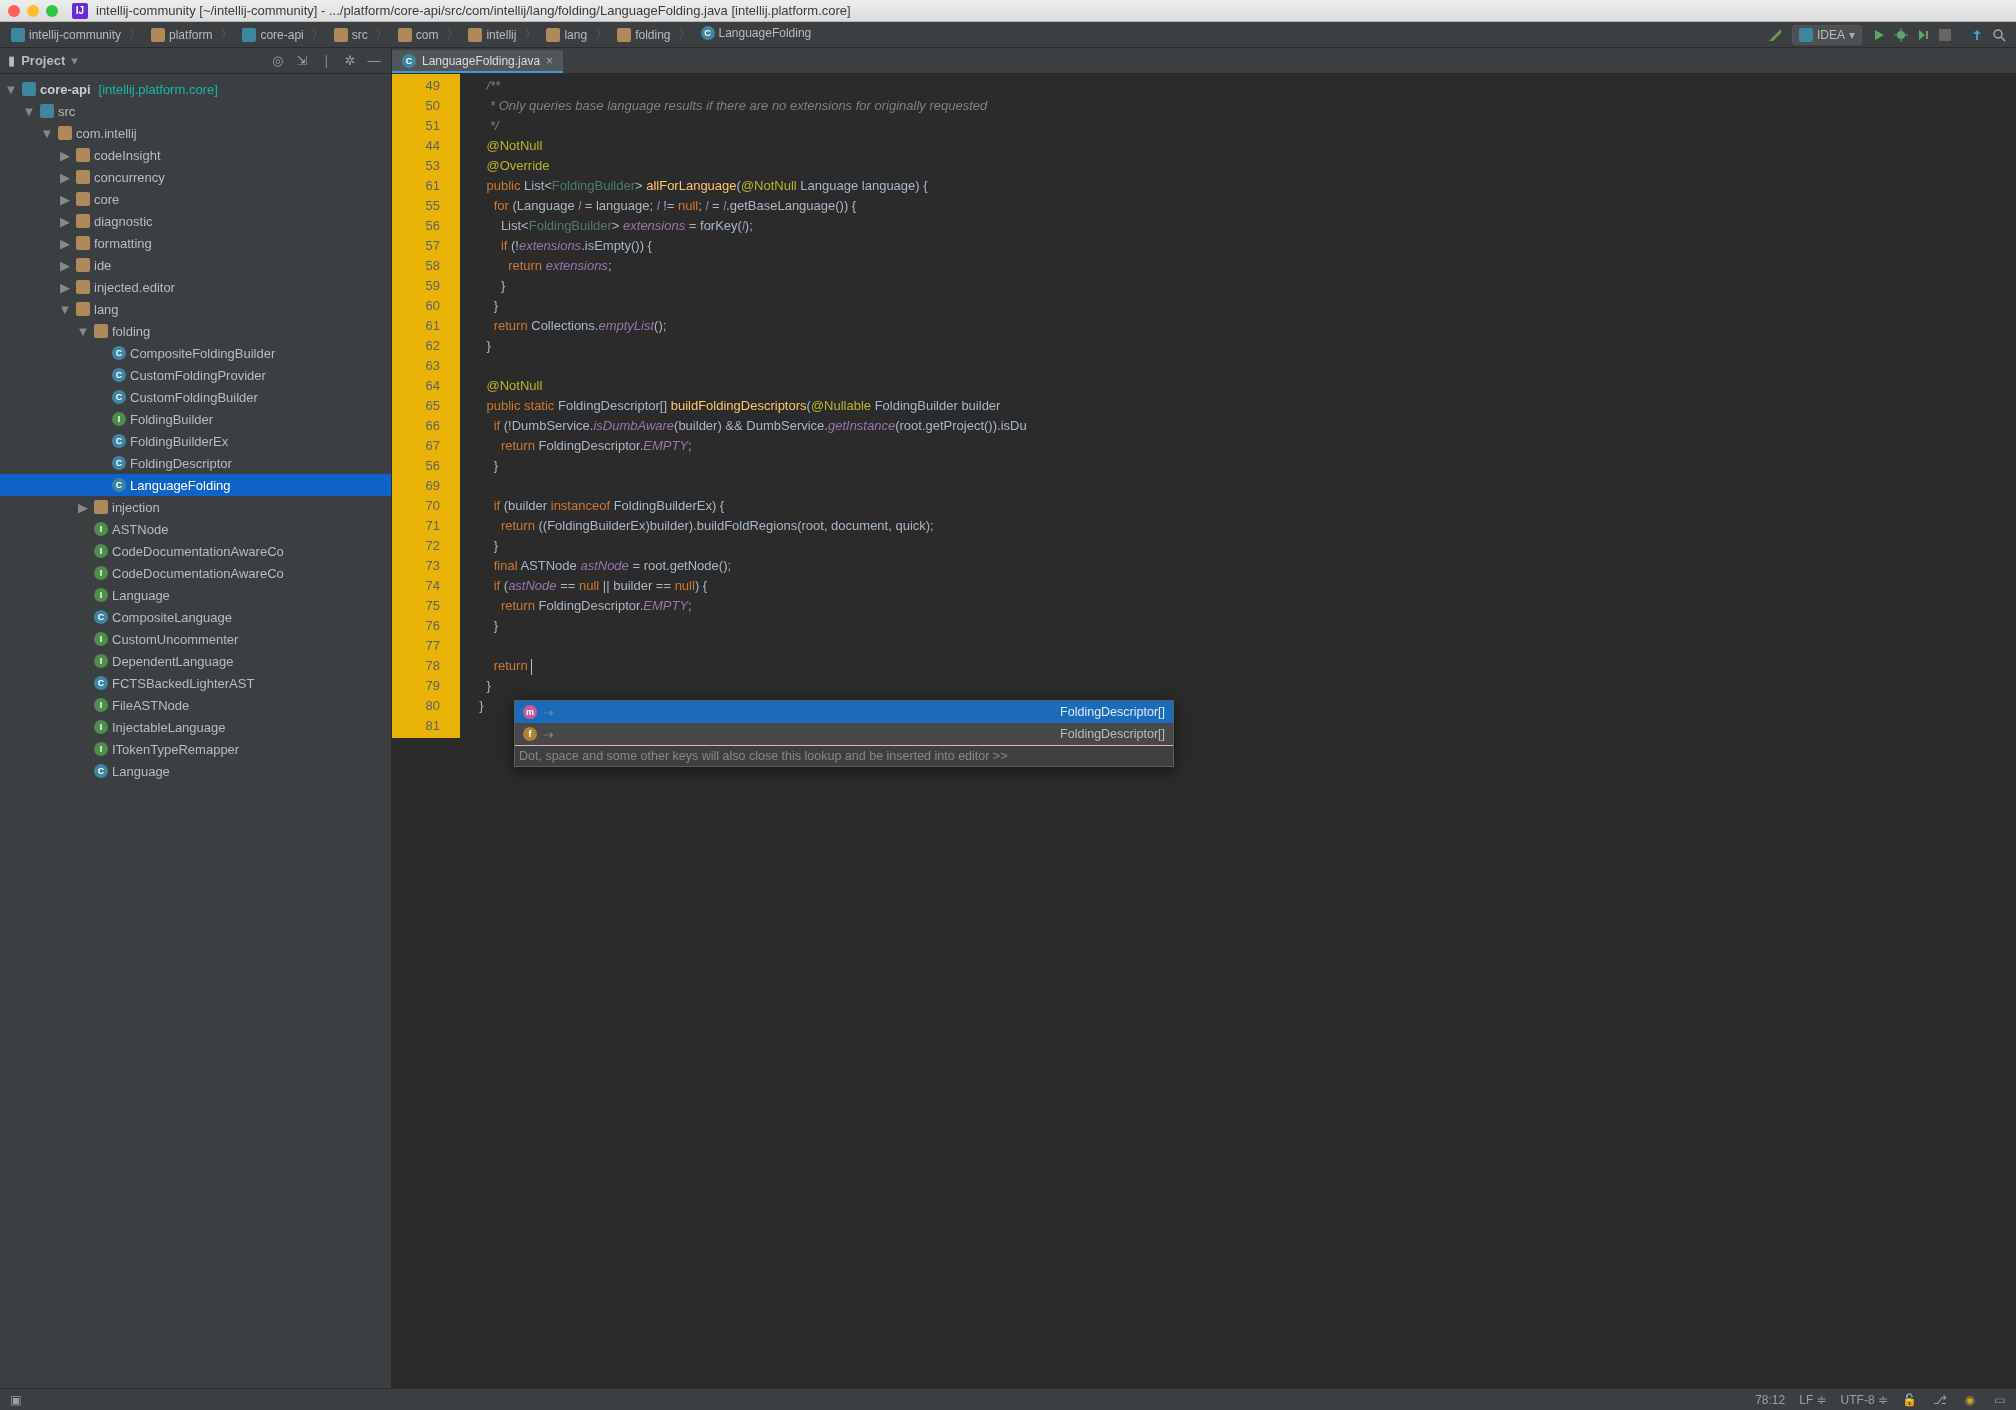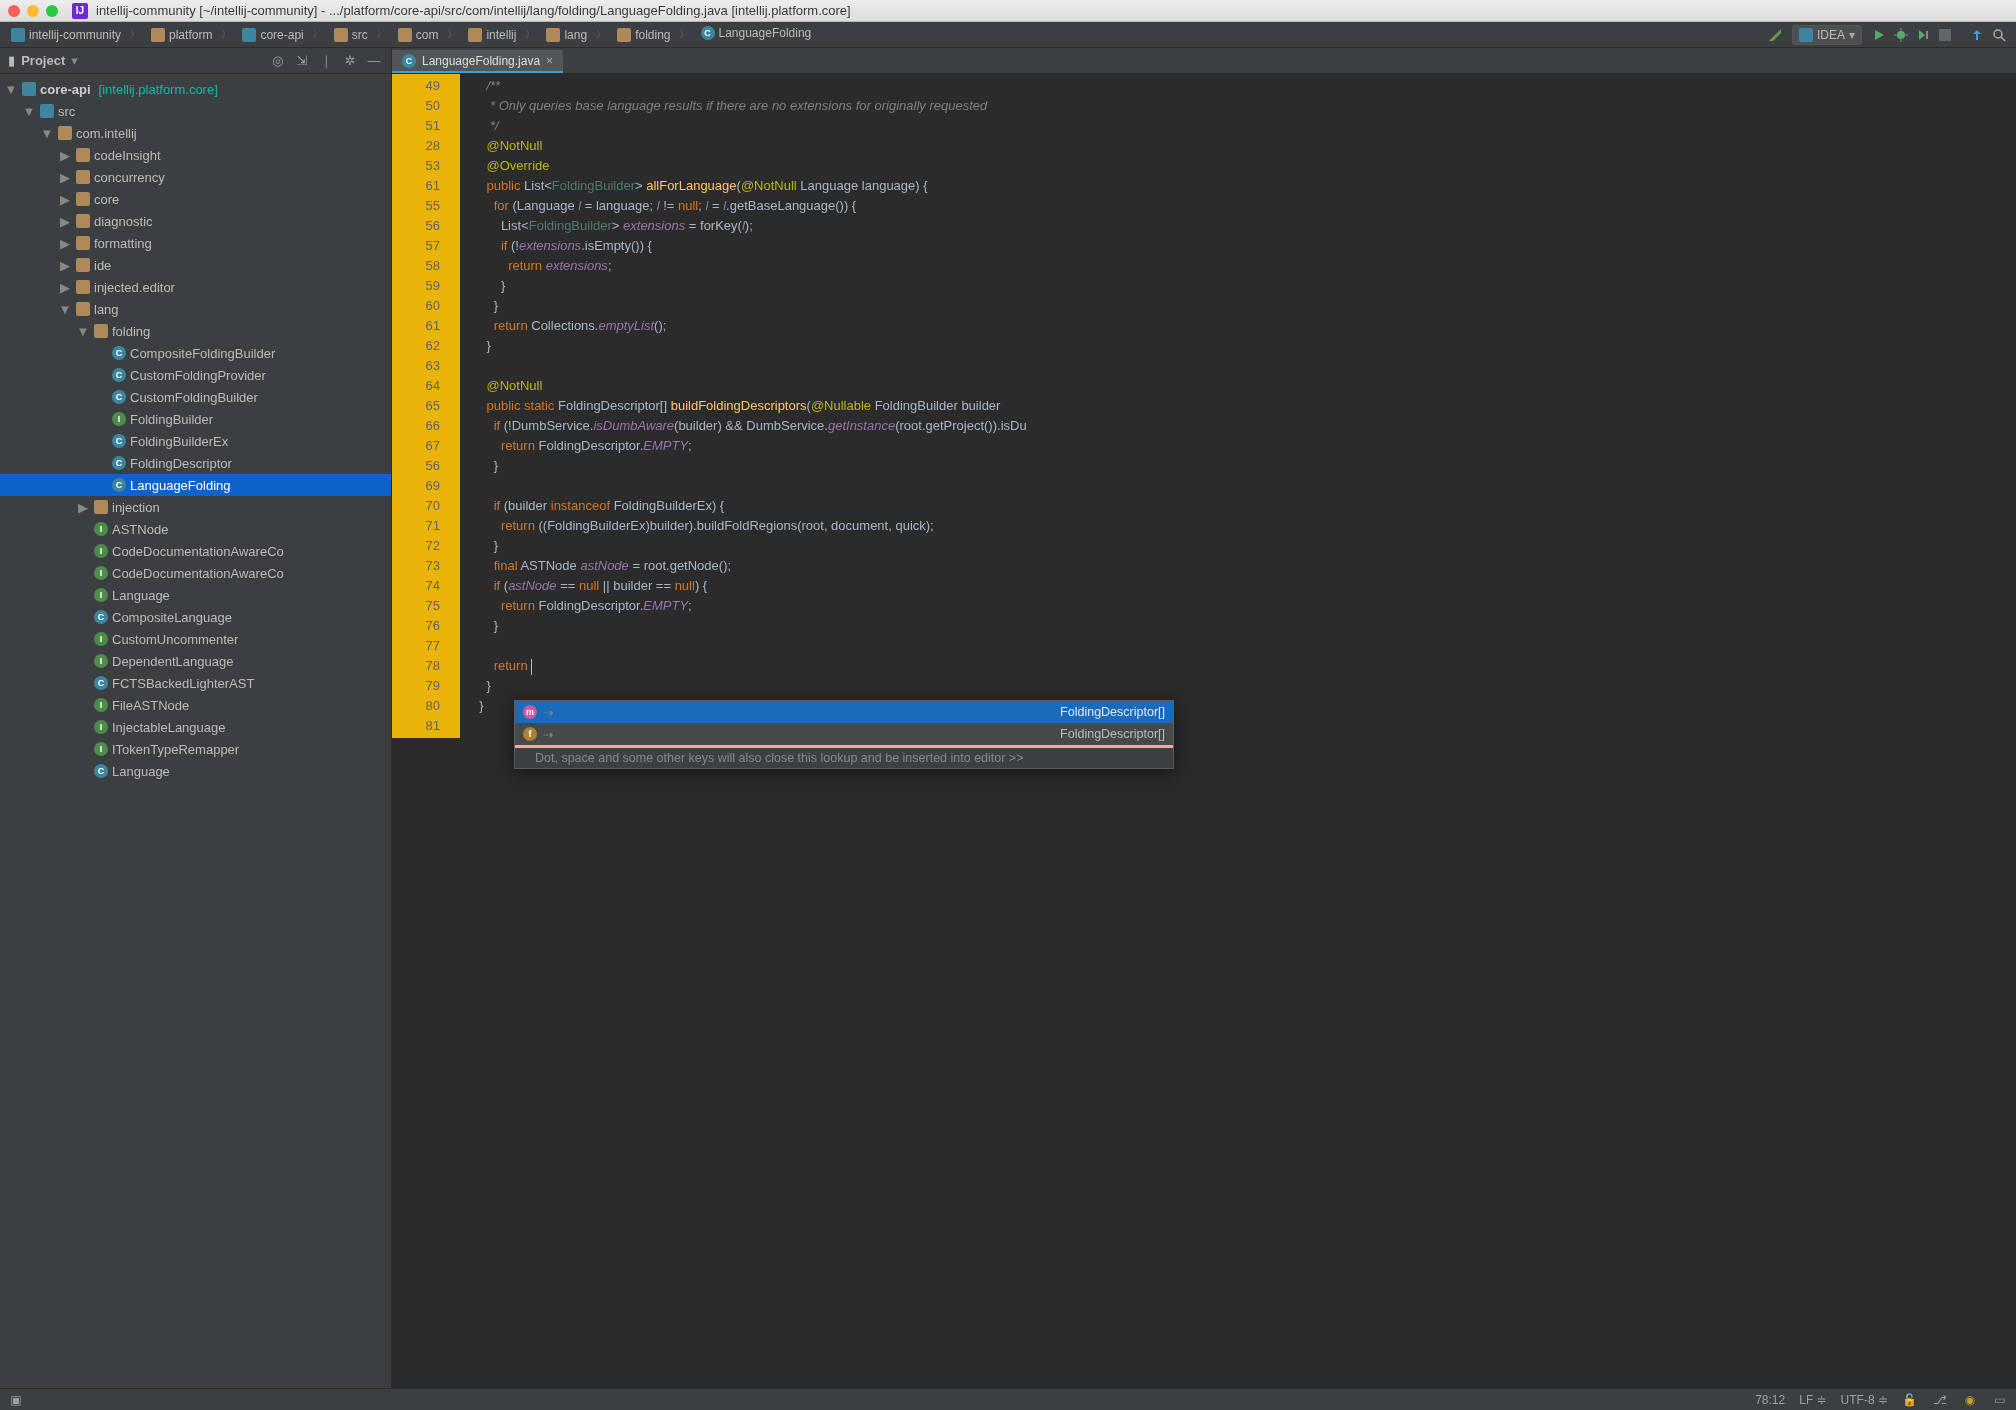--- a/index.html
+++ b/index.html
@@ -61,21 +61,21 @@
   .caret{ display:inline-block;width:1px;height:16px;background:#bbb;vertical-align:middle;animation:bl 1s step-end infinite;}
   @keyframes bl{50%{opacity:0;}}
 
   
   .popup { position:absolute; left:122px; top:626px; width:660px; background:#46484a; border:1px solid #5a5d5f; box-shadow:0 4px 16px rgba(0,0,0,.5); font-size:12.5px;}
   .popup .row{ display:flex; align-items:center; height:22px; padding:0 8px; gap:6px;}
   .popup .row.sel{ background:#1c6bbb; color:#fff;}
   .popup .row .main{ flex:1; white-space:nowrap; overflow:hidden; text-overflow:ellipsis;}
   .popup .row .side{ color:#bbb;}
   .popup .row.sel .side{ color:#dbe8f7;}
-  .popup .hint{ padding:3px 20px; color:#888; background:#3d3f41; border-top:3px solid #fca5a5;}
+  .popup .hint{ padding:3px 4px; color:#888; background:#3d3f41; border-top:1px solid #fca5a5;}
   .pico{width:14px;height:14px;border-radius:50%;display:inline-flex;align-items:center;justify-content:center;color:#fff;font-size:9px;font-weight:bold;}
   .pico.m{background:#c75d9c;}
   .pico.f{background:#b07f2f;}
 
   
   .status { height:22px; background:#3c3f41; border-top:1px solid #2b2b2b; display:flex; align-items:center; padding:0 8px; font-size:12px; color:#9aa0a6; gap:14px;}
   .status .spacer{flex:1;}
   .sico{width:16px;text-align:center;cursor:pointer;}
 
   svg{display:block;}
@@ -376,21 +376,21 @@
         <span>LanguageFolding.java</span>
         <span class="close">×</span>
       </div>
     </div>
     <div class="code-wrap mono">
       <div class="code">
         <div class="gut" id="gutter">
             <div class="ln">49</div>
             <div class="ln">50</div>
             <div class="ln">51</div>
-            <div class="ln">28</div>
+            <div class="ln">44</div>
             <div class="ln">53</div>
             <div class="ln">61</div>
             <div class="ln">55</div>
             <div class="ln">56</div>
             <div class="ln">57</div>
             <div class="ln">58</div>
             <div class="ln">59</div>
             <div class="ln">60</div>
             <div class="ln">61</div>
             <div class="ln">62</div>

